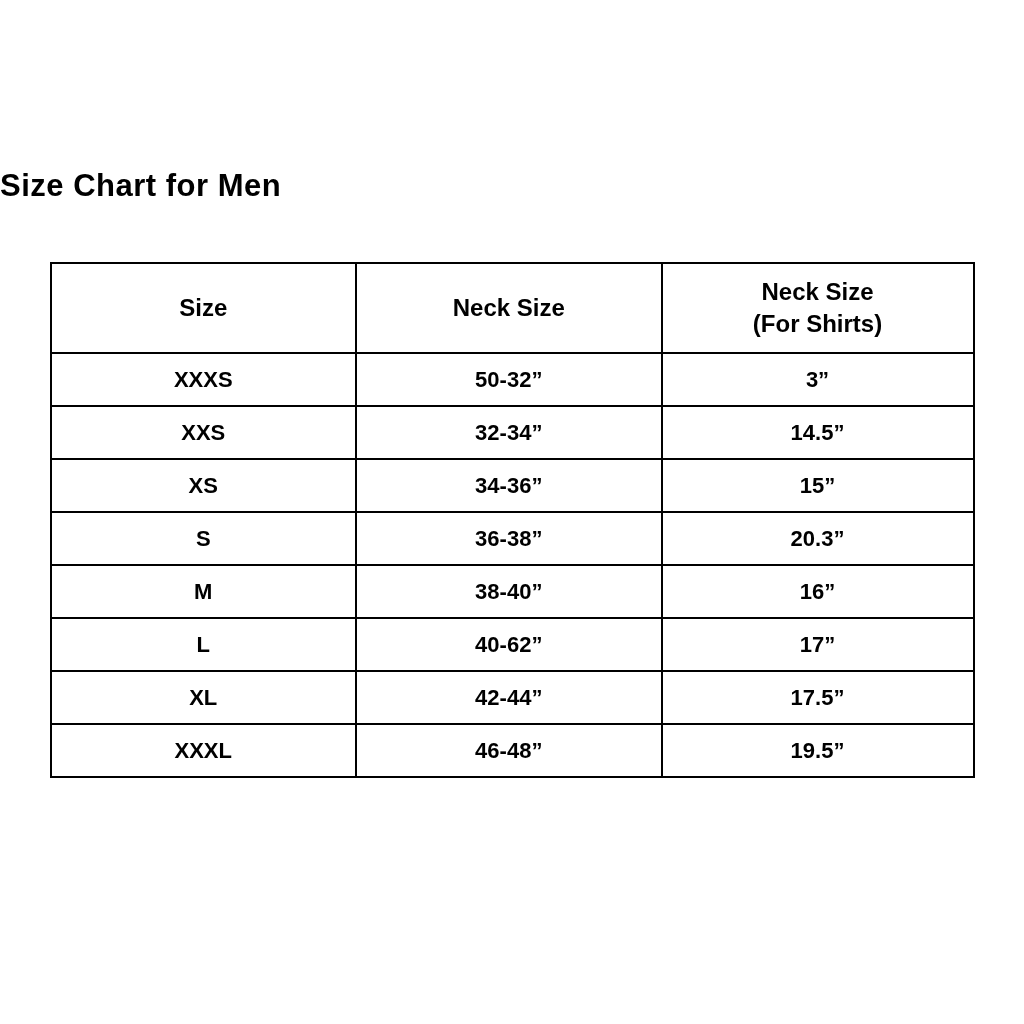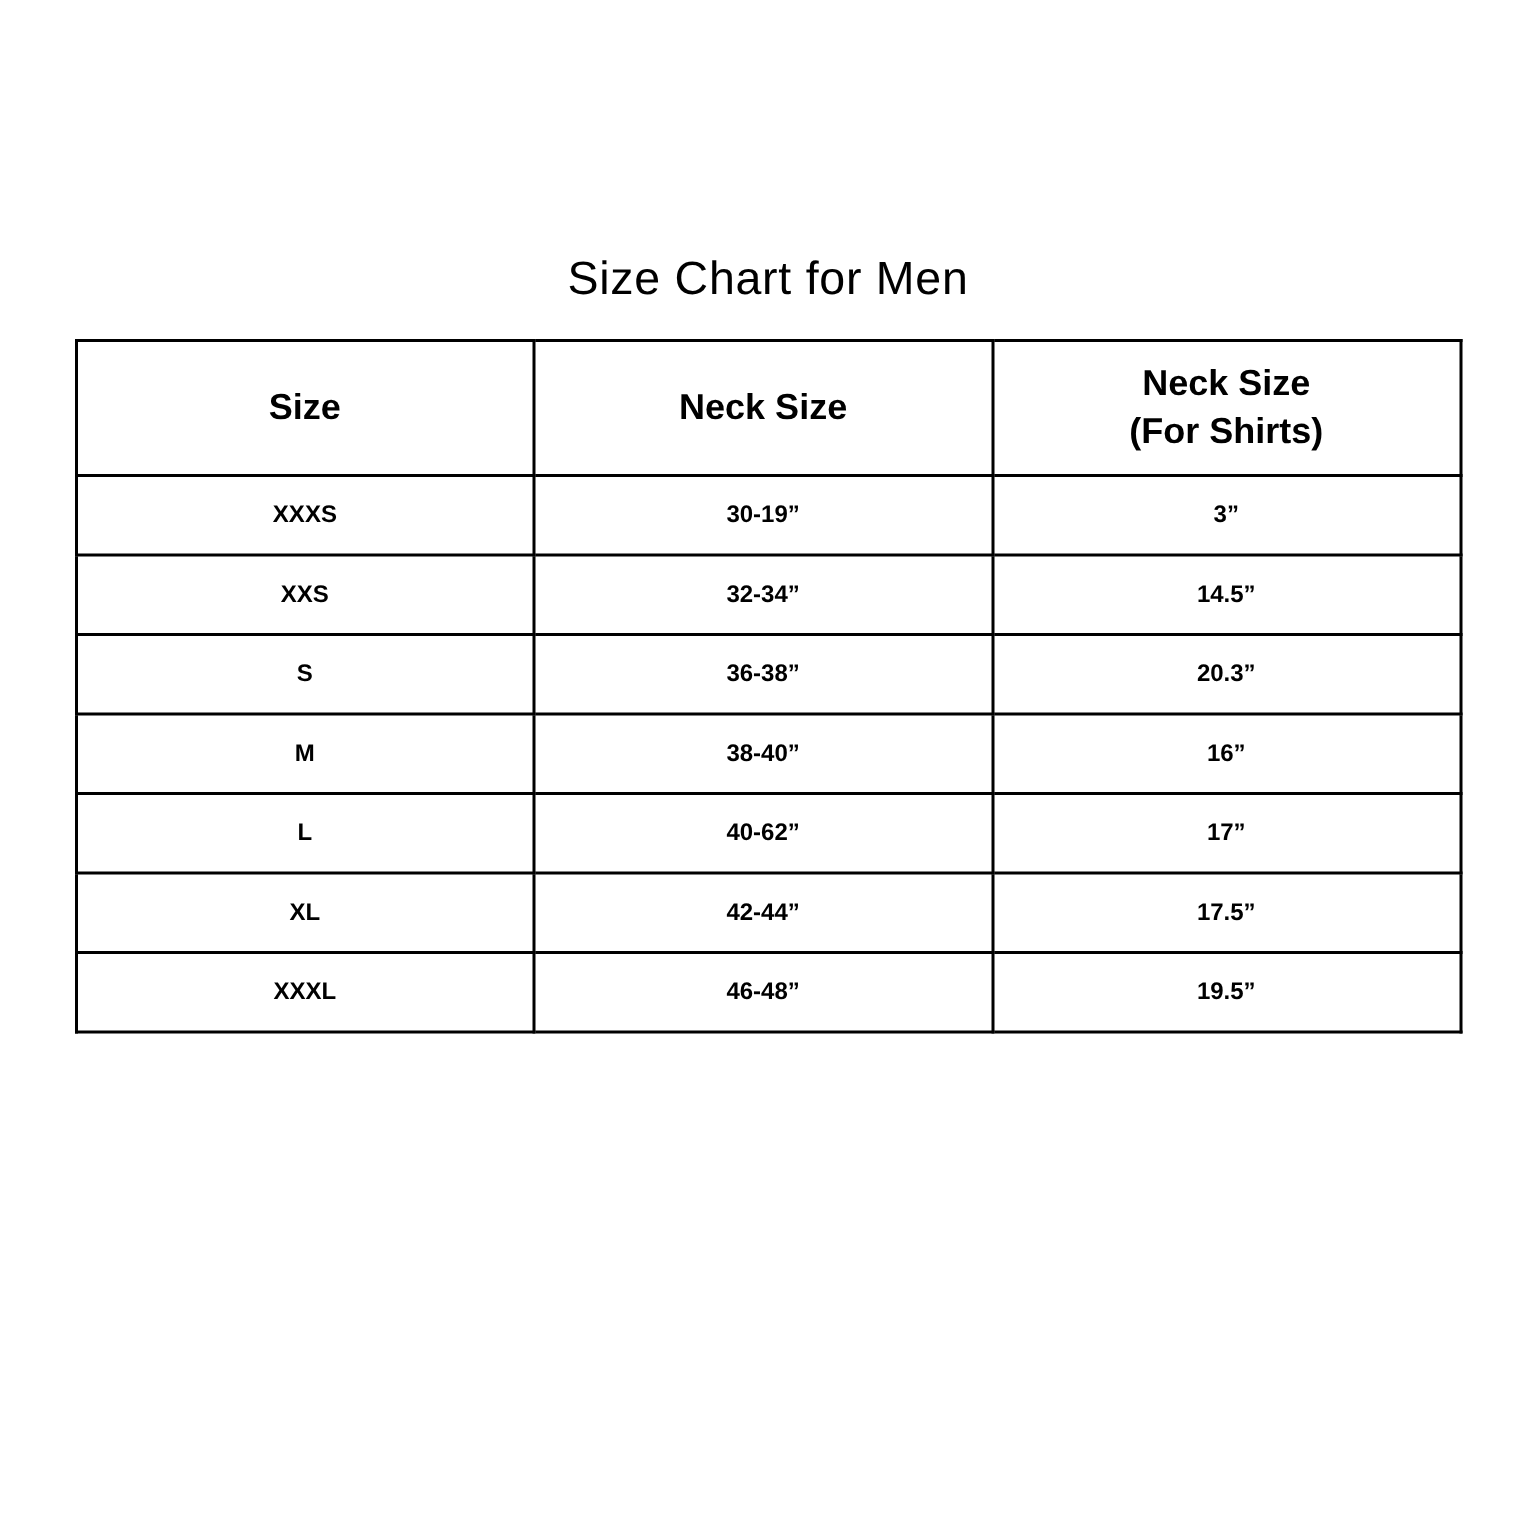--- a/index.html
+++ b/index.html
@@ -9,25 +9,25 @@
     background: #ffffff;
     font-family: "Liberation Sans", sans-serif;
     color: #000000;
   }
   .page {
     width: 1024px;
     height: 1024px;
     padding-top: 168px;
   }
   .title {
-    text-align: center;
+    text-align: left;
     font-size: 31px;
-    font-weight: normal;
+    font-weight: bold;
     letter-spacing: 0.5px;
-    margin-bottom: 22px;
+    margin-bottom: 58px;
   }
   table.size-chart {
     border-collapse: collapse;
     width: 925px;
     margin: 0 auto;
     table-layout: fixed;
   }
   table.size-chart th,
   table.size-chart td {
     border: 2px solid #000000;
@@ -35,21 +35,21 @@
     text-align: center;
     vertical-align: middle;
     font-weight: bold;
   }
   table.size-chart th {
     font-size: 24px;
     height: 90px;
     line-height: 1.35;
   }
   table.size-chart td {
-    font-size: 16px;
+    font-size: 22px;
     height: 53px;
   }
   col.c1 { width: 33.1%; }
   col.c2 { width: 33.1%; }
   col.c3 { width: 33.8%; }
   .header-sub { display: block; }
 </style>
 </head>
 <body>
 
@@ -69,27 +69,32 @@
         <th>Neck Size</th>
         <th>
           <span class="header-sub">Neck Size</span>
           <span class="header-sub">(For Shirts)</span>
         </th>
       </tr>
     </thead>
     <tbody>
       <tr>
         <td>XXXS</td>
-        <td>30-19”</td>
+        <td>50-32”</td>
         <td>3”</td>
       </tr>
       <tr>
         <td>XXS</td>
         <td>32-34”</td>
         <td>14.5”</td>
+      </tr>
+      <tr>
+        <td>XS</td>
+        <td>34-36”</td>
+        <td>15”</td>
       </tr>
       <tr>
         <td>S</td>
         <td>36-38”</td>
         <td>20.3”</td>
       </tr>
       <tr>
         <td>M</td>
         <td>38-40”</td>
         <td>16”</td>

